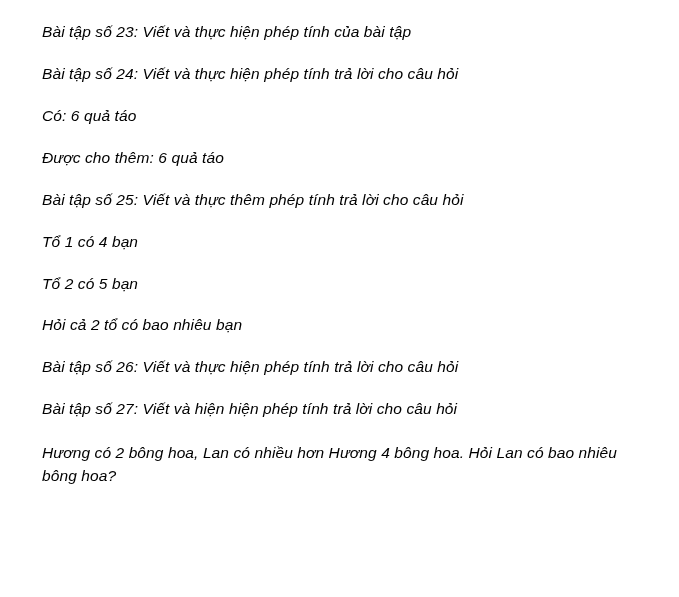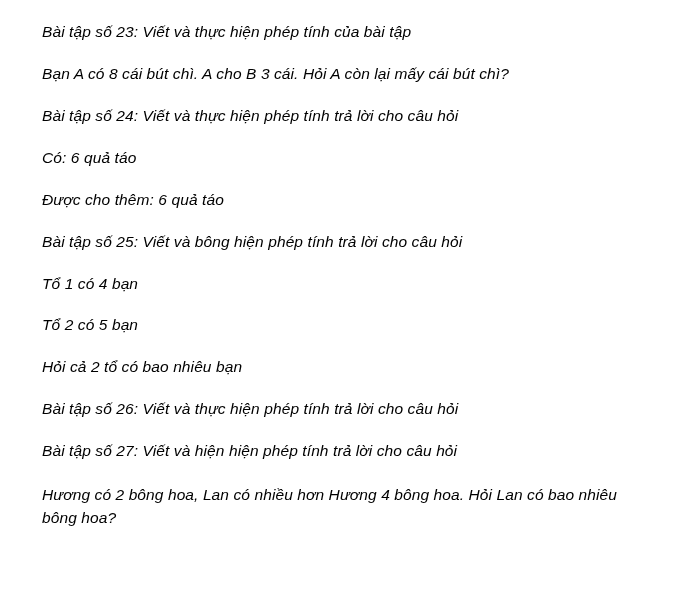--- a/index.html
+++ b/index.html
@@ -33,24 +33,23 @@
   }
   .wrap {
     line-height: 1.5;
   }
 </style>
 </head>
 <body>
 
 <div id="doc">
   <p class="line">Bài tập số 23: Viết và thực hiện phép tính của bài tập</p>
-  <p class="line">Bạn A có 8 cái bút chì. A cho B 3 cái. Hỏi A còn lại mấy cái bút chì?</p>
   <p class="line">Bài tập số 24: Viết và thực hiện phép tính trả lời cho câu hỏi</p>
   <p class="line">Có: 6 quả táo</p>
   <p class="line">Được cho thêm: 6 quả táo</p>
-  <p class="line">Bài tập số 25: Viết và bông hiện phép tính trả lời cho câu hỏi</p>
+  <p class="line">Bài tập số 25: Viết và thực thêm phép tính trả lời cho câu hỏi</p>
   <p class="line">Tổ 1 có 4 bạn</p>
   <p class="line">Tổ 2 có 5 bạn</p>
   <p class="line">Hỏi cả 2 tổ có bao nhiêu bạn</p>
   <p class="line">Bài tập số 26: Viết và thực hiện phép tính trả lời cho câu hỏi</p>
   <p class="line">Bài tập số 27: Viết và hiện hiện phép tính trả lời cho câu hỏi</p>
   <p class="line wrap">Hương có 2 bông hoa, Lan có nhiều hơn Hương 4 bông hoa. Hỏi Lan có bao nhiêu bông hoa?</p>
 </div>
 
 </body></html>

